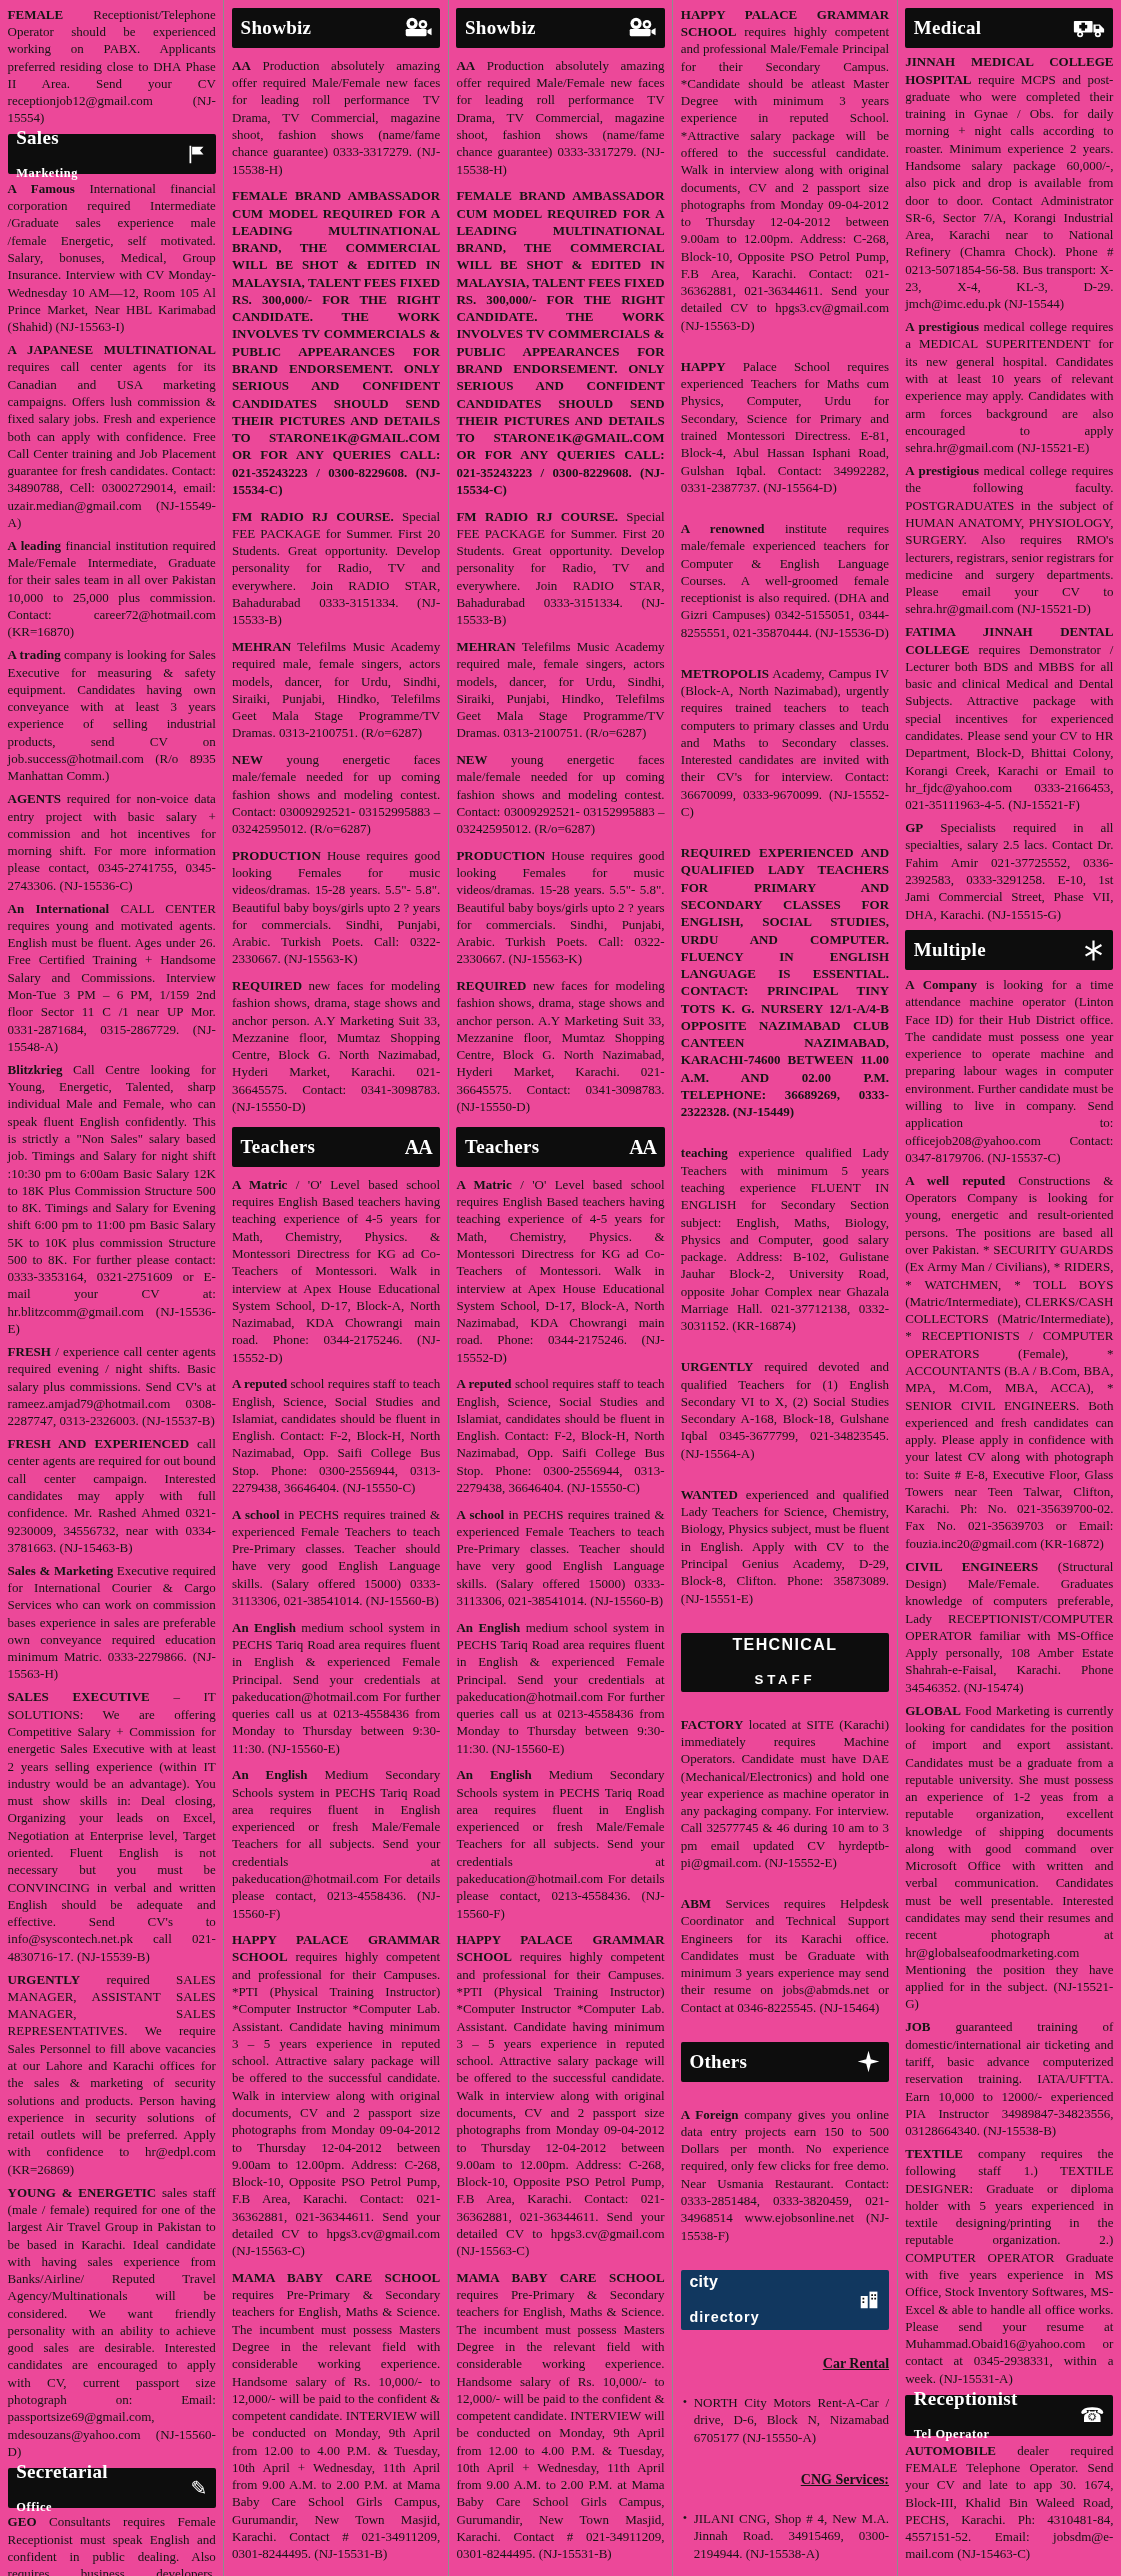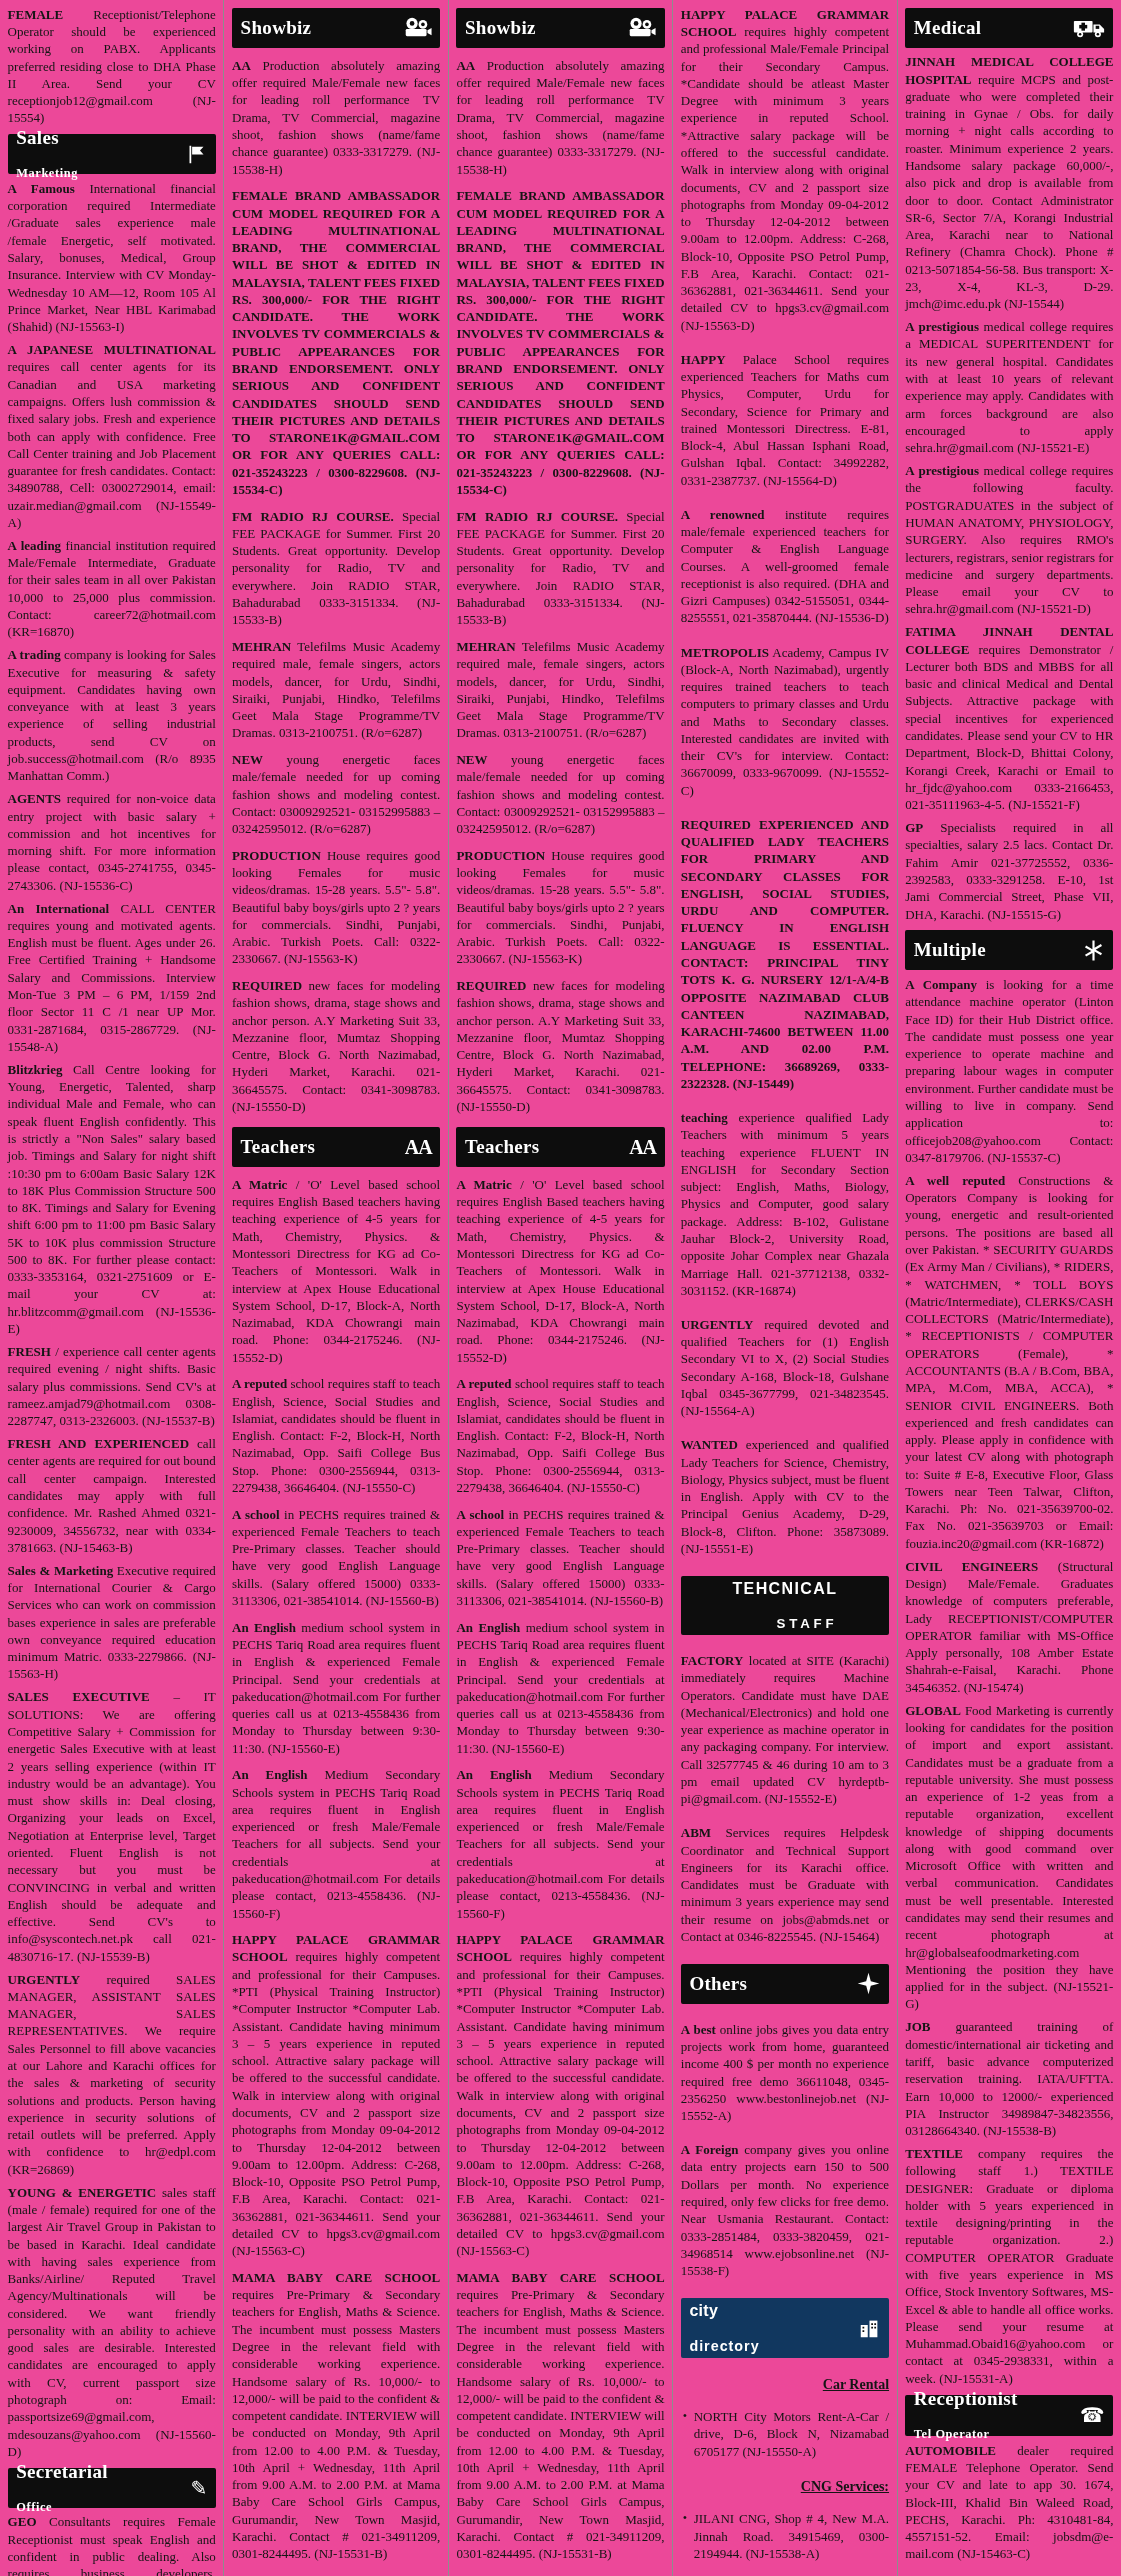--- a/index.html
+++ b/index.html
@@ -31,21 +31,21 @@
     display:flex;align-items:center;justify-content:space-between;
     min-height:40px;
     gap:27px;
   }
   .sec .txt{display:flex;flex-direction:column;line-height:1.05}
   .sec .tt{font-weight:700;font-size:19px;letter-spacing:0.3px}
   .sec .st{font-weight:700;font-size:12.4px;letter-spacing:0.6px;margin-top:19px}
   .sec .icon{flex:0 0 auto;margin-left:7.6px;display:flex;align-items:center}
   .sec .icon svg{display:block}
   .sec.block{flex-direction:column;justify-content:center;text-align:center;min-height:46px}
-  .sec.block .txt{align-items:flex-end}
+  .sec.block .txt{align-items:center}
   .sec.block .tt{font-family:"Liberation Sans",sans-serif;font-size:16px;letter-spacing:1.4px}
   .sec.block .st{font-family:"Liberation Sans",sans-serif;font-size:13.3px;letter-spacing:3.8px}
   .sec.city{background:var(--city-bg,#11375f)}
   .sec.city .tt{font-family:Liberation Sans, sans-serif;font-size:16px;text-transform:lowercase}
   .sec.city .st{font-family:"Liberation Sans",sans-serif;font-size:14.3px;text-transform:lowercase;letter-spacing:1px}
   .subhead{
     font-weight:700;font-size:14px;text-decoration:underline;
     margin:1.9px 0 3.8px 1.9px;
     text-align:right;
   }
@@ -197,21 +197,20 @@
       <div class="sec banner1">
         <div class="txt">
           <div class="tt">Others</div>
         </div>
         <span class="icon">
           <svg width="23" height="23" viewBox="0 0 32 32" fill="#ffffff">
             <path d="M16 1l3.2 11.8L31 16l-11.8 3.2L16 31l-3.2-11.8L1 16l11.8-3.2z"></path>
           </svg>
         </span>
       </div>
-      <p class="ad"><b class="lead">A best</b> <span class="body">online jobs gives you data entry projects work from home, guaranteed income 400 $ per month no experience required free demo 36611048, 0345-2356250 www.bestonlinejob.net (NJ-15552-A)</span></p>
       <p class="ad"><b class="lead">A Foreign</b> <span class="body">company gives you online data entry projects earn 150 to 500 Dollars per month. No experience required, only few clicks for free demo. Near Usmania Restaurant. Contact: 0333-2851484, 0333-3820459, 021-34968514 www.ejobsonline.net (NJ-15538-F)</span></p>
       <div class="sec city">
         <div class="txt">
           <div class="tt">city</div>
           <div class="st">directory</div>
         </div>
         <span class="icon">
           <svg width="21" height="21" viewBox="0 0 24 24" fill="#ffffff">
             <rect x="2" y="8" width="8" height="14"></rect>
             <rect x="12" y="3" width="9" height="19"></rect>

